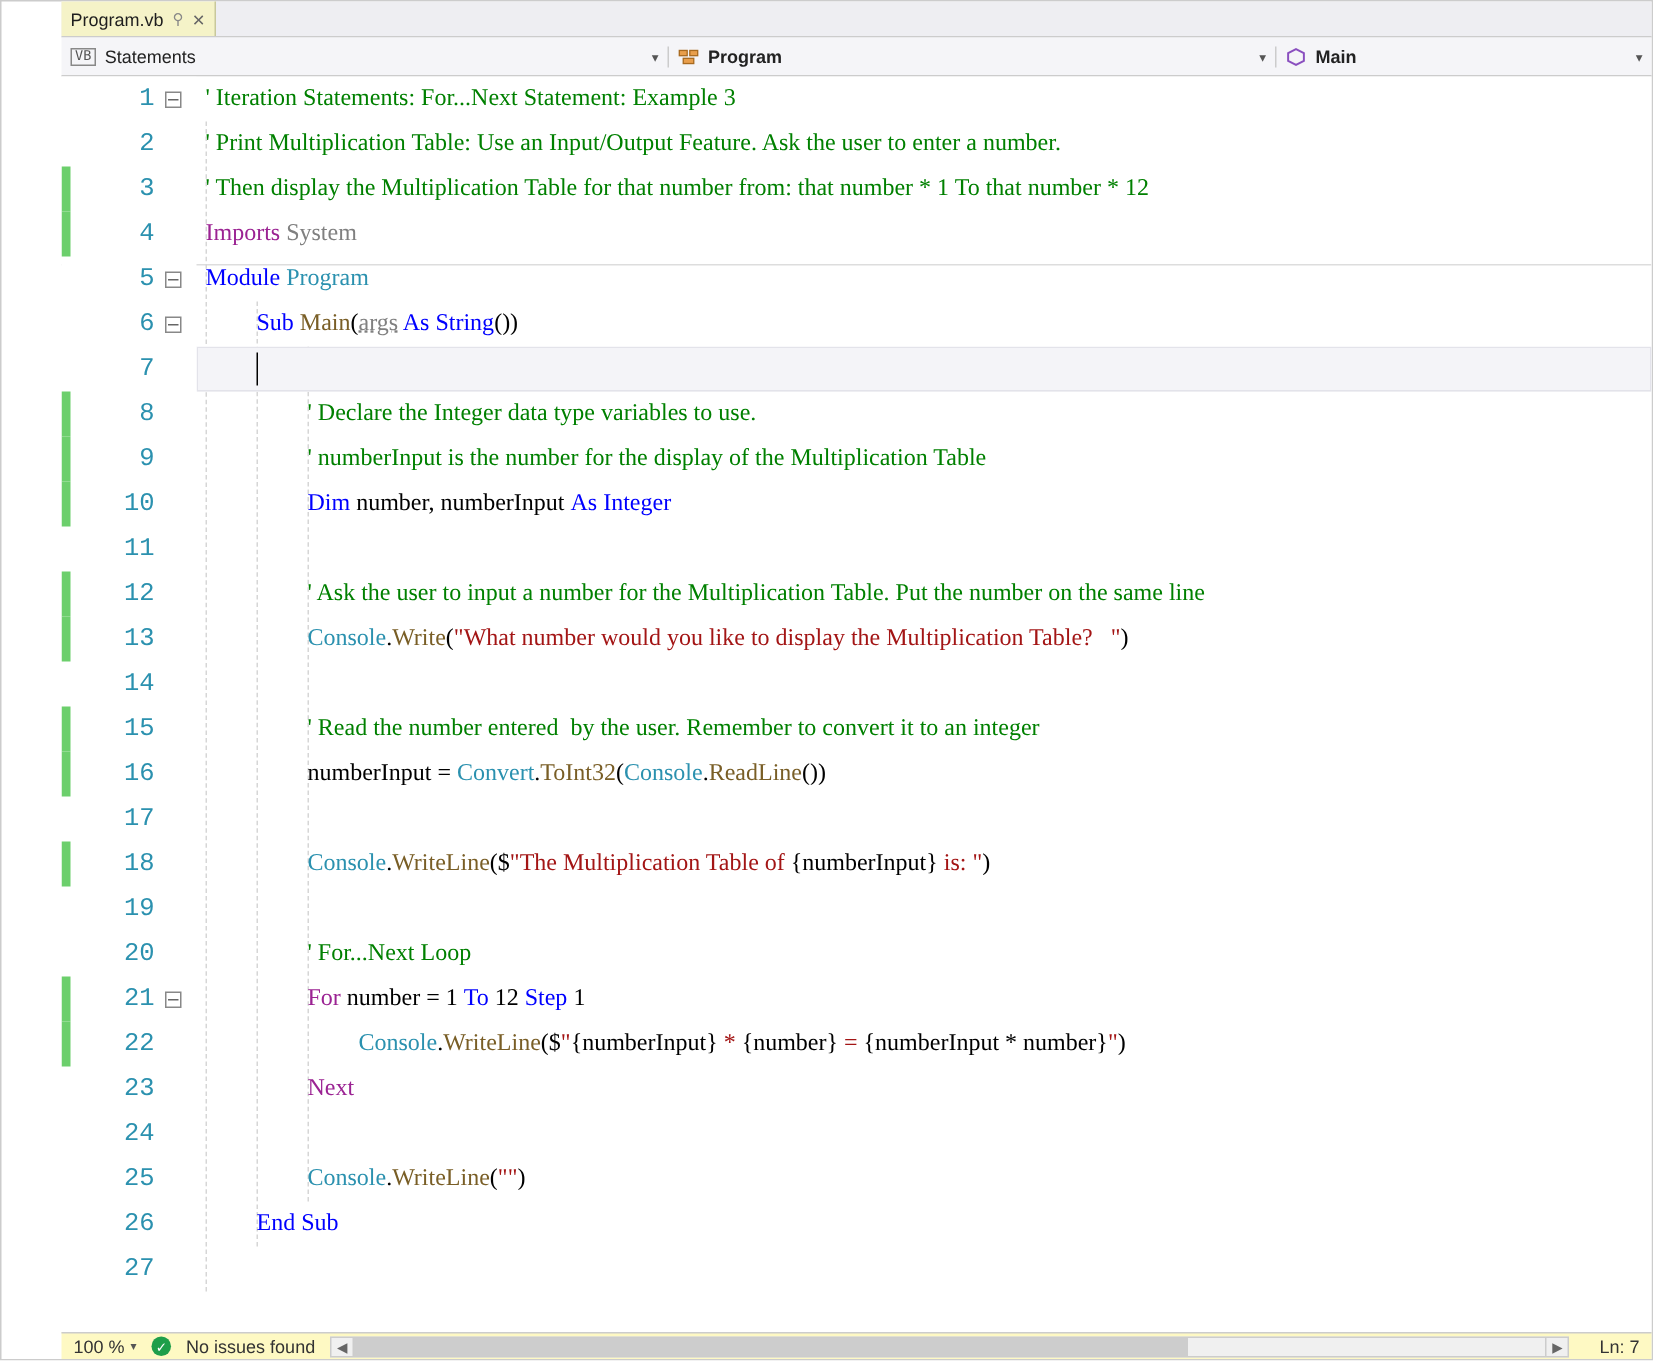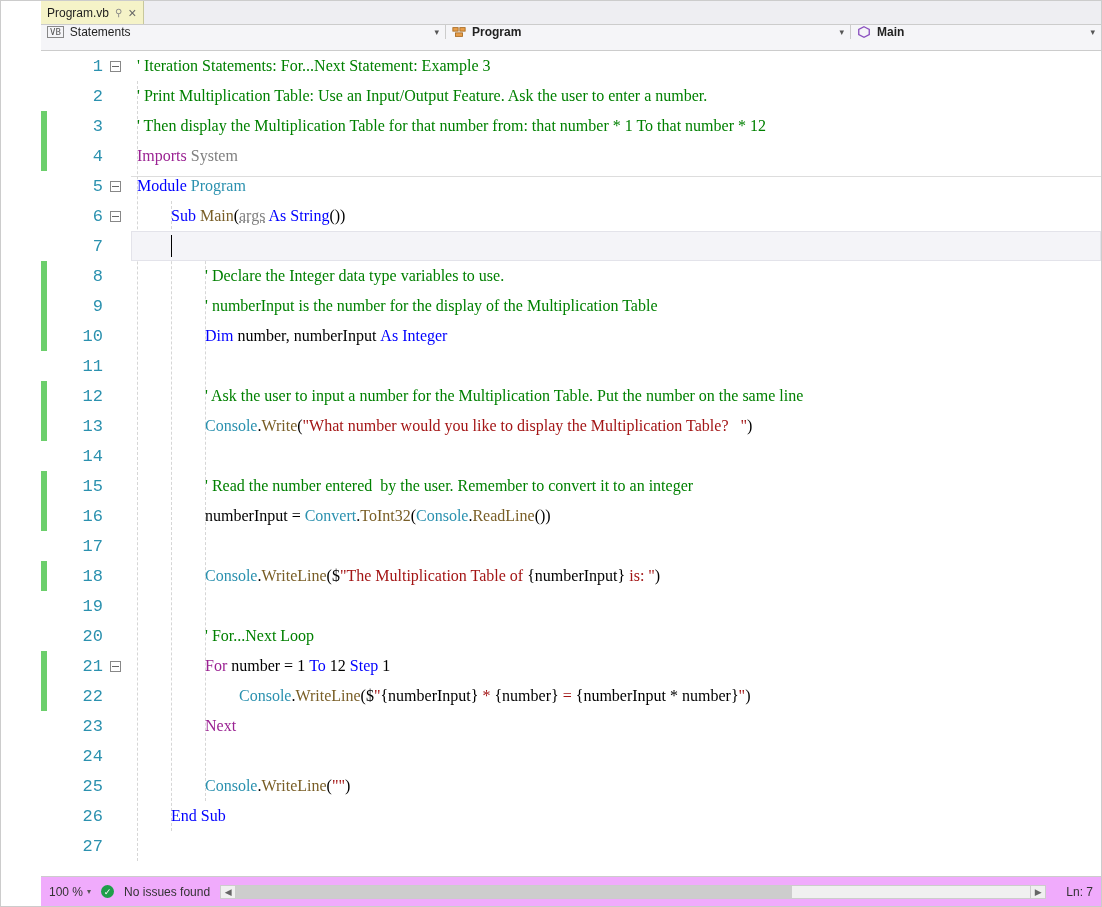--- a/index.html
+++ b/index.html
@@ -5,21 +5,21 @@
   * { box-sizing: border-box; margin: 0; padding: 0; }
   html, body { width: 1102px; height: 907px; overflow: hidden; font-family: 'Segoe UI', Tahoma, sans-serif; font-size: 13px; background: #fff; }
   .root { display: flex; flex-direction: column; height: 100%; border: 1px solid #ccc; padding-left: 40px; }
   
   .tabbar { height: 24px; background: #eeeef2; border-bottom: 1px solid #ccc; display: flex; align-items: stretch; }
   .tab { display: flex; align-items: center; background: #f5f3c8; border-right: 1px solid #c8c89c; padding: 0 6px; gap: 6px; }
   .tab-name { color: #1e1e1e; font-size: 12px; }
   .tab-pin { color: #888; font-size: 10px; }
   .tab-close { color: #666; font-size: 14px; line-height: 1; cursor: pointer; }
   
-  .navbar { height: 26px; background: #f5f5f8; border-bottom: 1px solid #ccc; display: flex; align-items: flex-start; }
+  .navbar { height: 26px; background: #f5f5f8; border-bottom: 1px solid #ccc; display: flex; align-items: center; }
   .navcell { display: flex; align-items: center; padding: 0 6px; gap: 6px; overflow: hidden; }
   .navcell.sep { border-right: 1px solid #ccc; }
   .nc1 { width: 405px; }
   .nc2 { width: 405px; }
   .nc3 { flex: 1; }
   .navlabel { font-size: 12px; color: #222; white-space: nowrap; }
   .navlabel.bold { font-weight: 600; }
   .navdd { margin-left: auto; color: #555; font-size: 9px; }
   .vb-badge { border: 1px solid #888; font-size: 9px; padding: 0 2px; color: #555; font-family: Consolas, monospace; }
   .icon-struct svg, .icon-method svg { width: 14px; height: 14px; display: block; }
@@ -46,21 +46,21 @@
   .k  { color: #0000ff; }  
   .t  { color: #2b91af; }  
   .m  { color: #795e26; }  
   .s  { color: #a31515; }  
   .p  { color: #9b2393; }  
   .g0 { color: #808080; }  
   .n  { color: #000; }
   .cursor-line { background: #f4f4f8; box-shadow: inset 0 0 0 1px #e3e3ea; }
   .caret { display: inline-block; width: 0; height: 22px; border-left: 1px solid #000; vertical-align: middle; }
   
-  .statusbar { height: 30px; border-top: 1px solid #ccc; background: #f0abfc; display: flex; align-items: center; padding: 0 8px; gap: 10px; font-size: 12px; color: #333; }
+  .statusbar { height: 18px; border-top: 1px solid #ccc; background: #fef9c3; display: flex; align-items: center; padding: 0 8px; gap: 10px; font-size: 12px; color: #333; }
   .status-ok { width: 13px; height: 13px; border-radius: 50%; background: #1e9e4a; display: flex; align-items: center; justify-content: center; color: #fff; font-size: 9px; }
   .zoom { display: flex; align-items: center; gap: 4px; }
   .zoomdd { font-size: 8px; color: #555; }
   .hscroll-gap { flex: 1; display: flex; align-items: center; }
   .hs-arrow { width: 16px; height: 14px; border: 1px solid #ccc; background: #f0f0f0; color: #666; font-size: 9px; display: flex; align-items: center; justify-content: center; }
   .hs-track { flex: 1; height: 14px; background: #f0f0f0; border-top: 1px solid #ccc; border-bottom: 1px solid #ccc; position: relative; }
   .hs-thumb { position: absolute; left: 0; top: 0; bottom: 0; width: 70%; background: #cdcdcd; }
   .ln-status { margin-left: 10px; }
 </style>
 </head>

